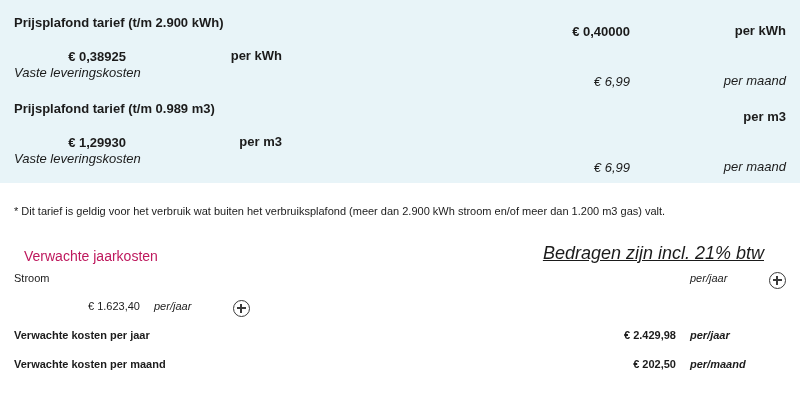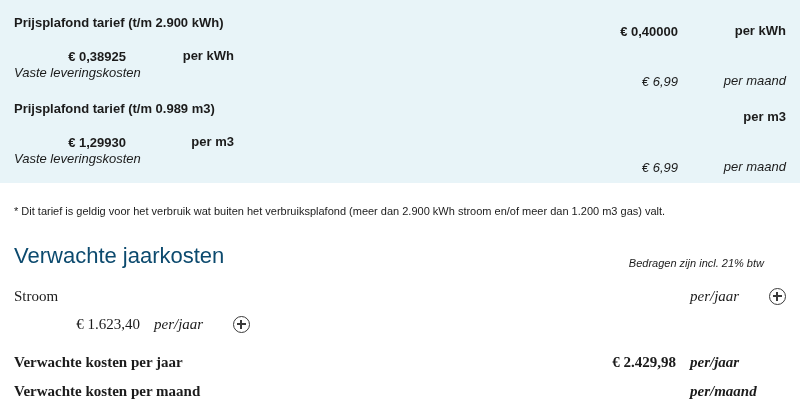--- a/index.html
+++ b/index.html
@@ -24,20 +24,21 @@
   
   .tariff-block {
     background: #e8f4f8;
     padding: 10px 14px 12px 14px;
     box-sizing: border-box;
   }
   .row {
     display: flex;
     align-items: center;
     height: 25px;
+    gap: 48px;
   }
   .row .label {
     flex: 1 1 auto;
     white-space: nowrap;
   }
   .row .amount {
     flex: 0 0 auto;
     width: 130px;
     text-align: right;
     padding-right: 18px;
@@ -66,35 +67,36 @@
   .costs {
     padding: 26px 14px 0 14px;
   }
   .costs-head {
     display: flex;
     align-items: flex-end;
     padding-bottom: 8px;
   }
   .costs-title {
     flex: 1 1 auto;
-    font-size: 22px;
-    color: #0c4a6e;
+    font-size: 14px;
+    color: #be185d;
+    margin-left: 10px;
   }
   .costs-note {
     flex: 0 0 auto;
     font-style: italic;
-    font-size: 11px;
+    font-size: 18px;
     padding-right: 22px;
+    text-decoration: underline;
   }
   .crow {
     display: flex;
-    align-items: flex-end;
+    align-items: flex-start;
     height: 28px;
-    font-size: 15px;
-    font-family: Liberation Serif, serif;
+    font-size: 11px;
   }
   .crow .clabel { flex: 1 1 auto; }
   .crow .camount {
     flex: 0 0 auto;
     width: 140px;
     text-align: right;
     padding-right: 14px;
     box-sizing: border-box;
   }
   .crow .cunit {
@@ -122,21 +124,21 @@
     content: "";
     position: absolute;
     background: #3a3a3a;
   }
   .plus-icon::before {
     left: 3px; right: 3px; top: 6.3px; height: 1.3px;
   }
   .plus-icon::after {
     top: 3px; bottom: 3px; left: 6.3px; width: 1.3px;
   }
-  .totals { margin-top: 9px; }
+  .totals { margin-top: 1px; }
   .totals .crow { font-weight: bold; height: 29px; }
   .totals .cunit { font-style: italic; font-weight: bold; }
 </style>
 </head>
 <body>
 
 <div class="page">
 
   <div class="tariff-block">
 
@@ -200,20 +202,21 @@
 
     <div class="totals">
       <div class="crow">
         <div class="clabel">Verwachte kosten per jaar</div>
         <div class="camount">€ 2.429,98</div>
         <div class="cunit">per/jaar</div>
         <div class="cinfo"></div>
       </div>
       <div class="crow">
         <div class="clabel">Verwachte kosten per maand</div>
+        <div class="camount">€ 202,50</div>
         <div class="cunit">per/maand</div>
         <div class="cinfo"></div>
       </div>
     </div>
 
   </div>
 
 </div>
 
 </body></html>

